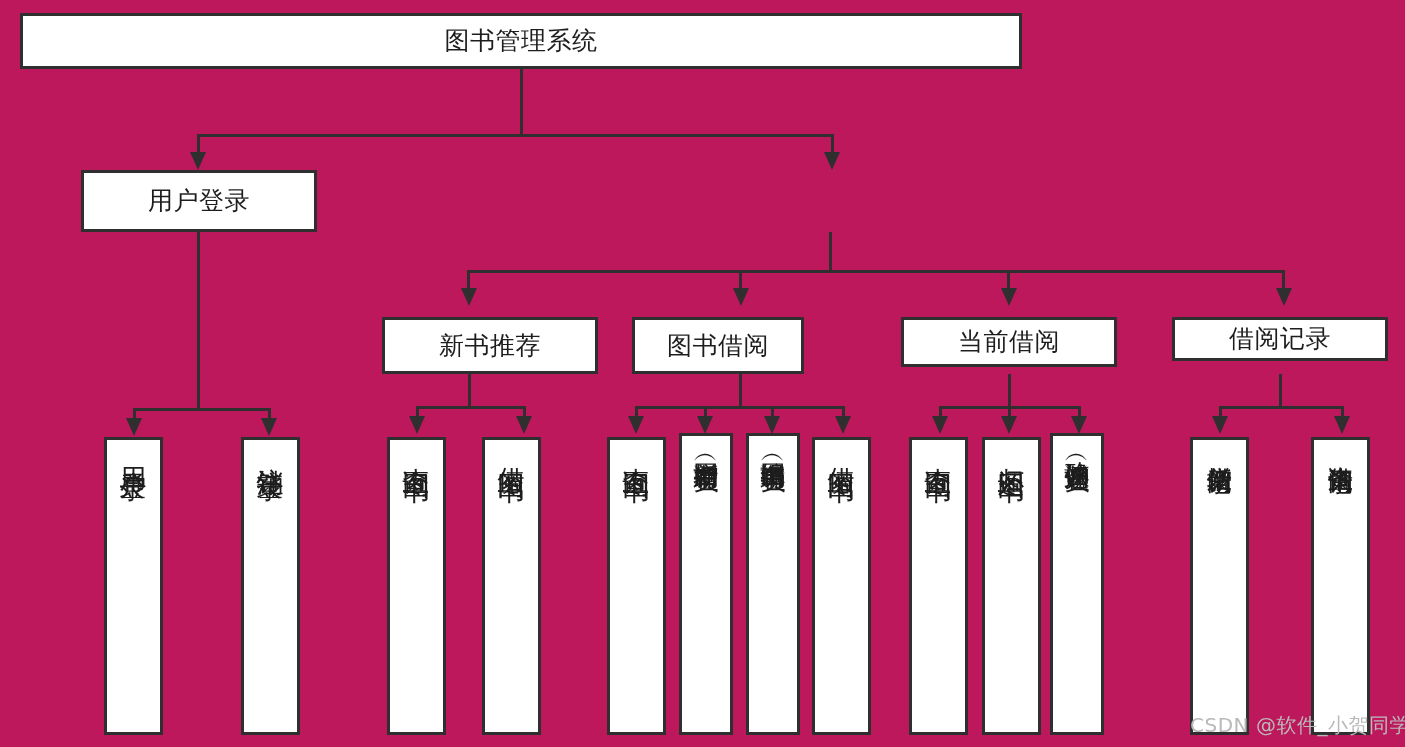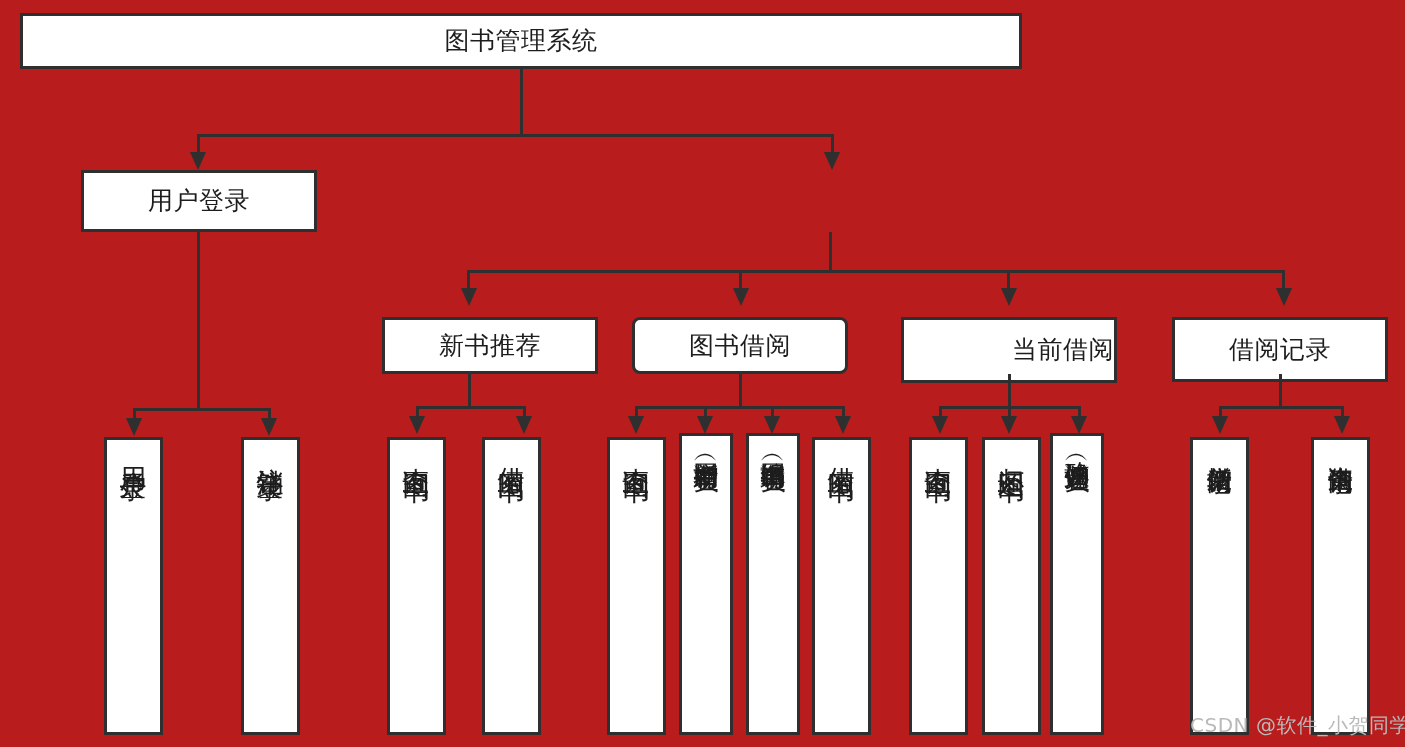--- a/index.html
+++ b/index.html
@@ -7,21 +7,21 @@
     padding: 0;
     background: #ffffff;
   }
   body {
     font-family: "DejaVu Sans", "Liberation Sans", sans-serif;
   }
   #canvas {
     position: relative;
     width: 1405px;
     height: 747px;
-    background: #b91c1c;
+    background: #be185d;
     overflow: hidden;
   }
   .node {
     position: absolute;
     box-sizing: border-box;
     border: 3px solid #2f2f2f;
     background: #ffffff;
     display: flex;
     align-items: center;
     justify-content: center;
@@ -115,29 +115,29 @@
   <div class="ln v" style="left:1282px; top:270px; height:18px;"></div>
   <div class="arrow" style="left:461px; top:288px;"></div>
   <div class="arrow" style="left:733px; top:288px;"></div>
   <div class="arrow" style="left:1001px; top:288px;"></div>
   <div class="arrow" style="left:1276px; top:288px;"></div>
 
   <div class="node h" style="left:382px; top:317px; width:216px; height:57px;">
     <span class="lbl">新书推荐</span>
   </div>
 
-  <div class="node h" style="left:632px; top:317px; width:216px; height:57px;border-radius:8px;">
+  <div class="node h" style="left:632px; top:317px; width:172px; height:57px;">
     <span class="lbl">图书借阅</span>
   </div>
 
-  <div class="node h" style="left:901px; top:317px; width:216px; height:66px;justify-content:flex-end;">
+  <div class="node h" style="left:901px; top:317px; width:216px; height:50px;">
     <span class="lbl">当前借阅</span>
   </div>
 
-  <div class="node h" style="left:1172px; top:317px; width:216px; height:65px;text-align:right;">
+  <div class="node h" style="left:1172px; top:317px; width:216px; height:44px;text-align:right;">
     <span class="lbl">借阅记录</span>
   </div>
 
   <div class="ln v" style="left:468px; top:374px; height:34px;"></div>
   <div class="ln h" style="left:416px; top:406px; width:110px;"></div>
   <div class="ln v" style="left:416px; top:406px; height:12px;"></div>
   <div class="ln v" style="left:523px; top:406px; height:12px;"></div>
   <div class="arrow" style="left:409px; top:416px;"></div>
   <div class="arrow" style="left:516px; top:416px;"></div>
 

